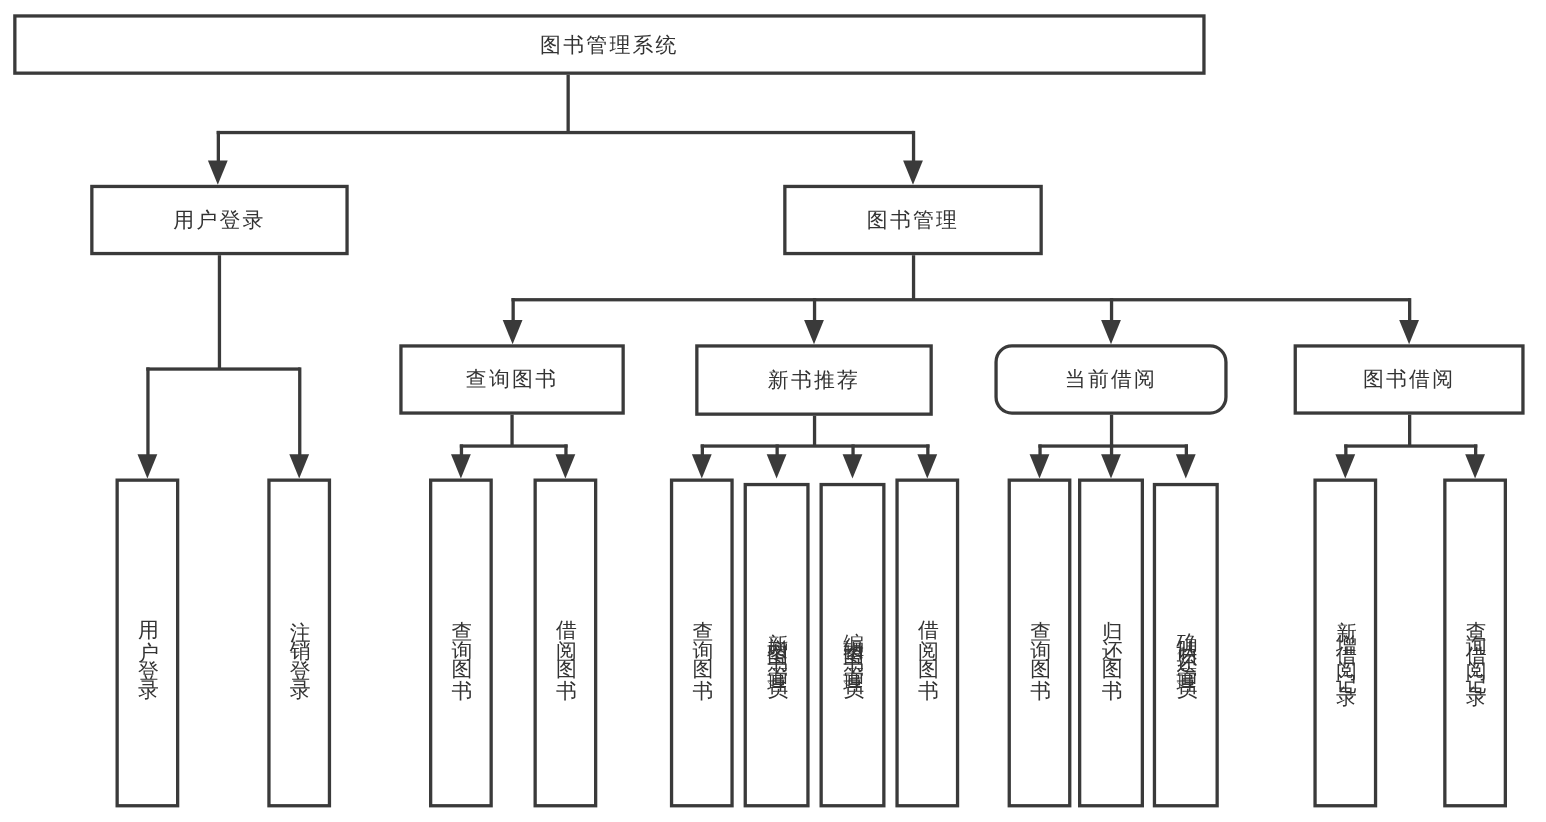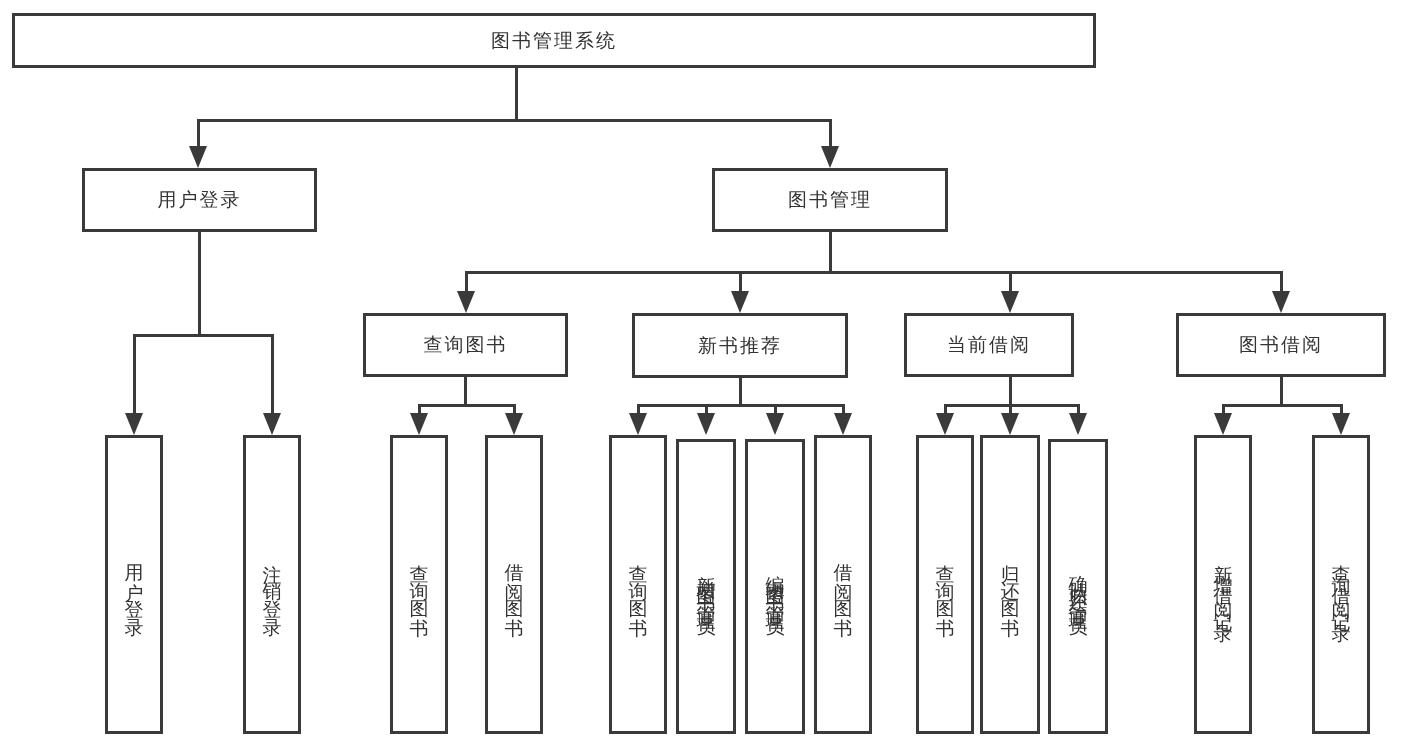--- a/index.html
+++ b/index.html
@@ -98,21 +98,21 @@
   <div class="tri" style="left:1001px;top:291px;"></div>
   <div class="vline" style="left:1280px;top:271px;height:22px;"></div>
   <div class="tri" style="left:1272px;top:291px;"></div>
 
   <div class="box" style="left:363px;top:313px;width:205px;height:64px;">
     <span>查询图书</span>
   </div>
   <div class="box" style="left:632px;top:313px;width:216px;height:65px;">
     <span>新书推荐</span>
   </div>
-  <div class="box" style="left:904px;top:313px;width:170px;height:64px;">
+  <div class="box" style="left:904px;top:313px;width:212px;height:64px;border-radius:16px;">
     <span>当前借阅</span>
   </div>
   <div class="box" style="left:1176px;top:313px;width:210px;height:64px;">
     <span>图书借阅</span>
   </div>
 
   <div class="vline" style="left:464px;top:377px;height:29px;"></div>
   <div class="hline" style="left:418px;top:404px;width:98px;"></div>
   <div class="vline" style="left:418px;top:404px;height:11px;"></div>
   <div class="tri" style="left:410px;top:413px;"></div>

